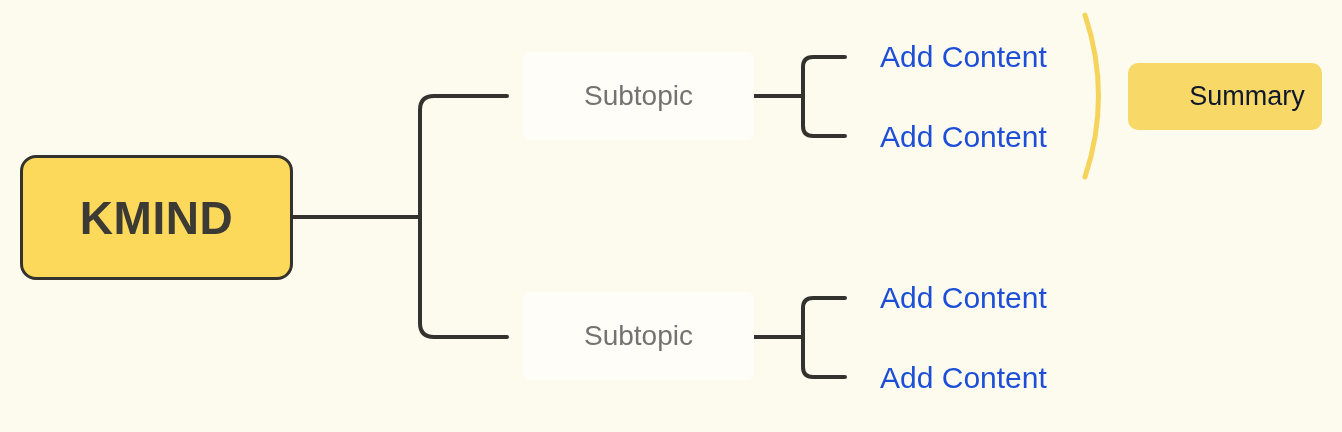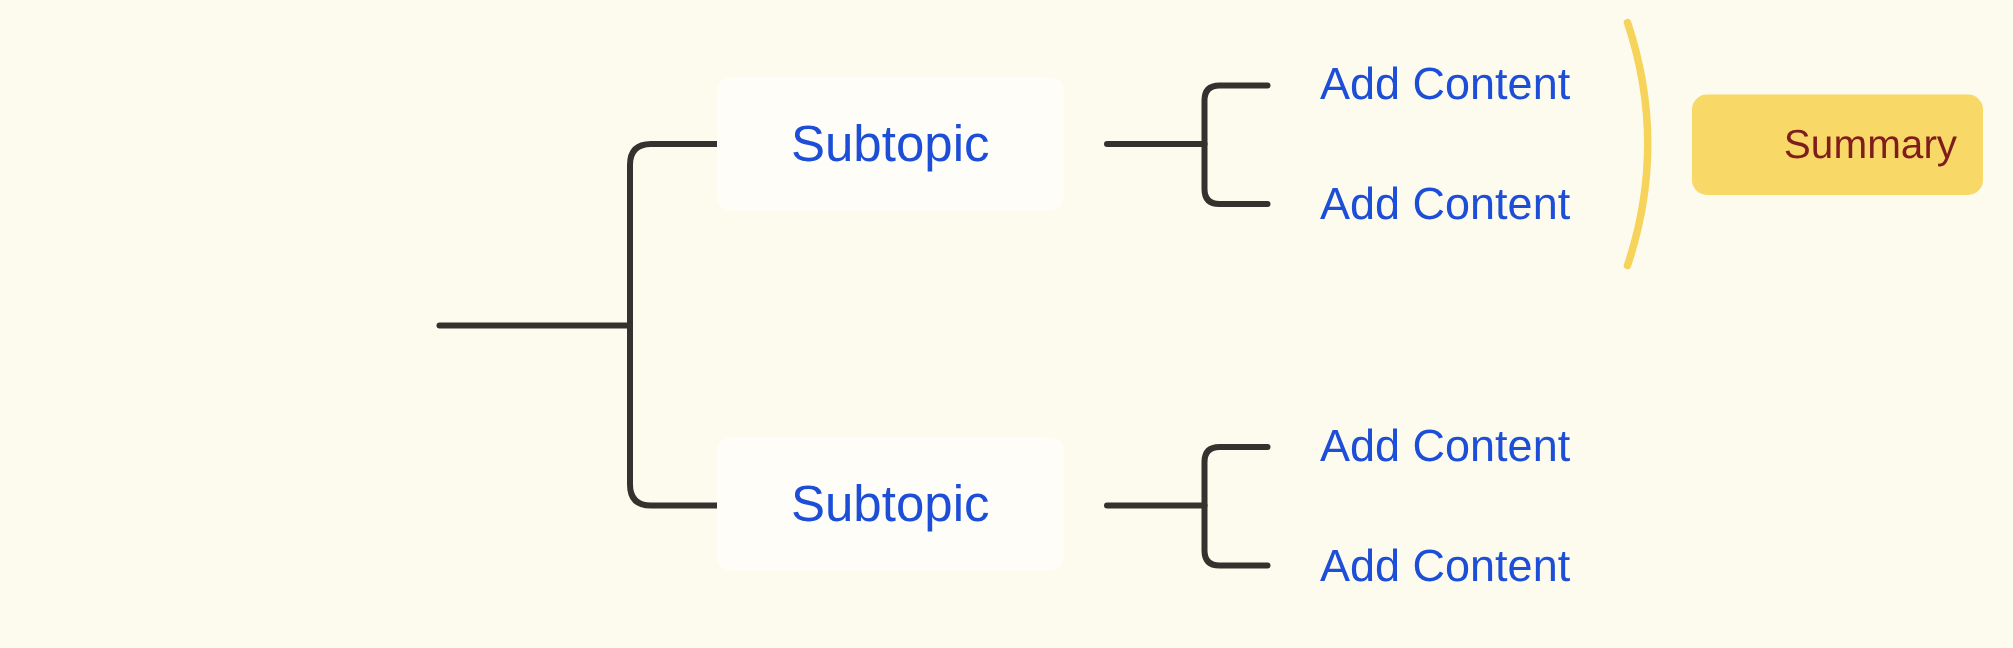--- a/index.html
+++ b/index.html
@@ -44,27 +44,27 @@
     background: #FCD95B;
     border: 3px solid #33322E;
     border-radius: 16px;
     font-size: 46px;
     font-weight: bold;
     color: #3B3A34;
     letter-spacing: 0.5px;
   }
   
   .subtopic {
-    left: 478px;
+    left: 523px;
     width: 231px;
     height: 88px;
     background: #FFFDF7;
     border-radius: 8px;
-    font-size: 34px;
-    color: #1d4ed8;
+    font-size: 28px;
+    color: #737373;
   }
   #subtopic-1 { top: 52px; }
   #subtopic-2 { top: 292px; }
   
   .leaf {
     position: absolute;
     left: 880px;
     height: 40px;
     display: flex;
     align-items: center;
@@ -78,21 +78,21 @@
   #leaf-4 { top: 358px; }
   
   #summary-node {
     left: 1128px;
     top: 63px;
     width: 194px;
     height: 67px;
     background: #F8D866;
     border-radius: 10px;
     font-size: 27px;
-    color: #7f1d1d;
+    color: #0f172a;
     padding-left: 44px;
   }
 </style>
 </head>
 <body>
 
 <div id="canvas">
 
   <svg id="wires" viewBox="0 0 1342 432" width="1342" height="432" fill="none" stroke="#33322E" stroke-width="4" stroke-linecap="round" stroke-linejoin="round">
 
@@ -103,20 +103,21 @@
 
     <path d="M738,96 L803,96"></path>
     <path d="M845,57 L813,57 Q803,57 803,67 L803,126 Q803,136 813,136 L845,136"></path>
 
     <path d="M738,337 L803,337"></path>
     <path d="M845,298 L813,298 Q803,298 803,308 L803,367 Q803,377 813,377 L845,377"></path>
 
     <path d="M1085,15 Q1112,96 1085,177" stroke="#F6D35B" stroke-width="5"></path>
   </svg>
 
+  <div class="node" id="root-node">KMIND</div>
 
   <div class="node subtopic" id="subtopic-1">Subtopic</div>
 
   <div class="node subtopic" id="subtopic-2">Subtopic</div>
 
   <div class="leaf" id="leaf-1">Add Content</div>
 
   <div class="leaf" id="leaf-2">Add Content</div>
 
   <div class="leaf" id="leaf-3">Add Content</div>

